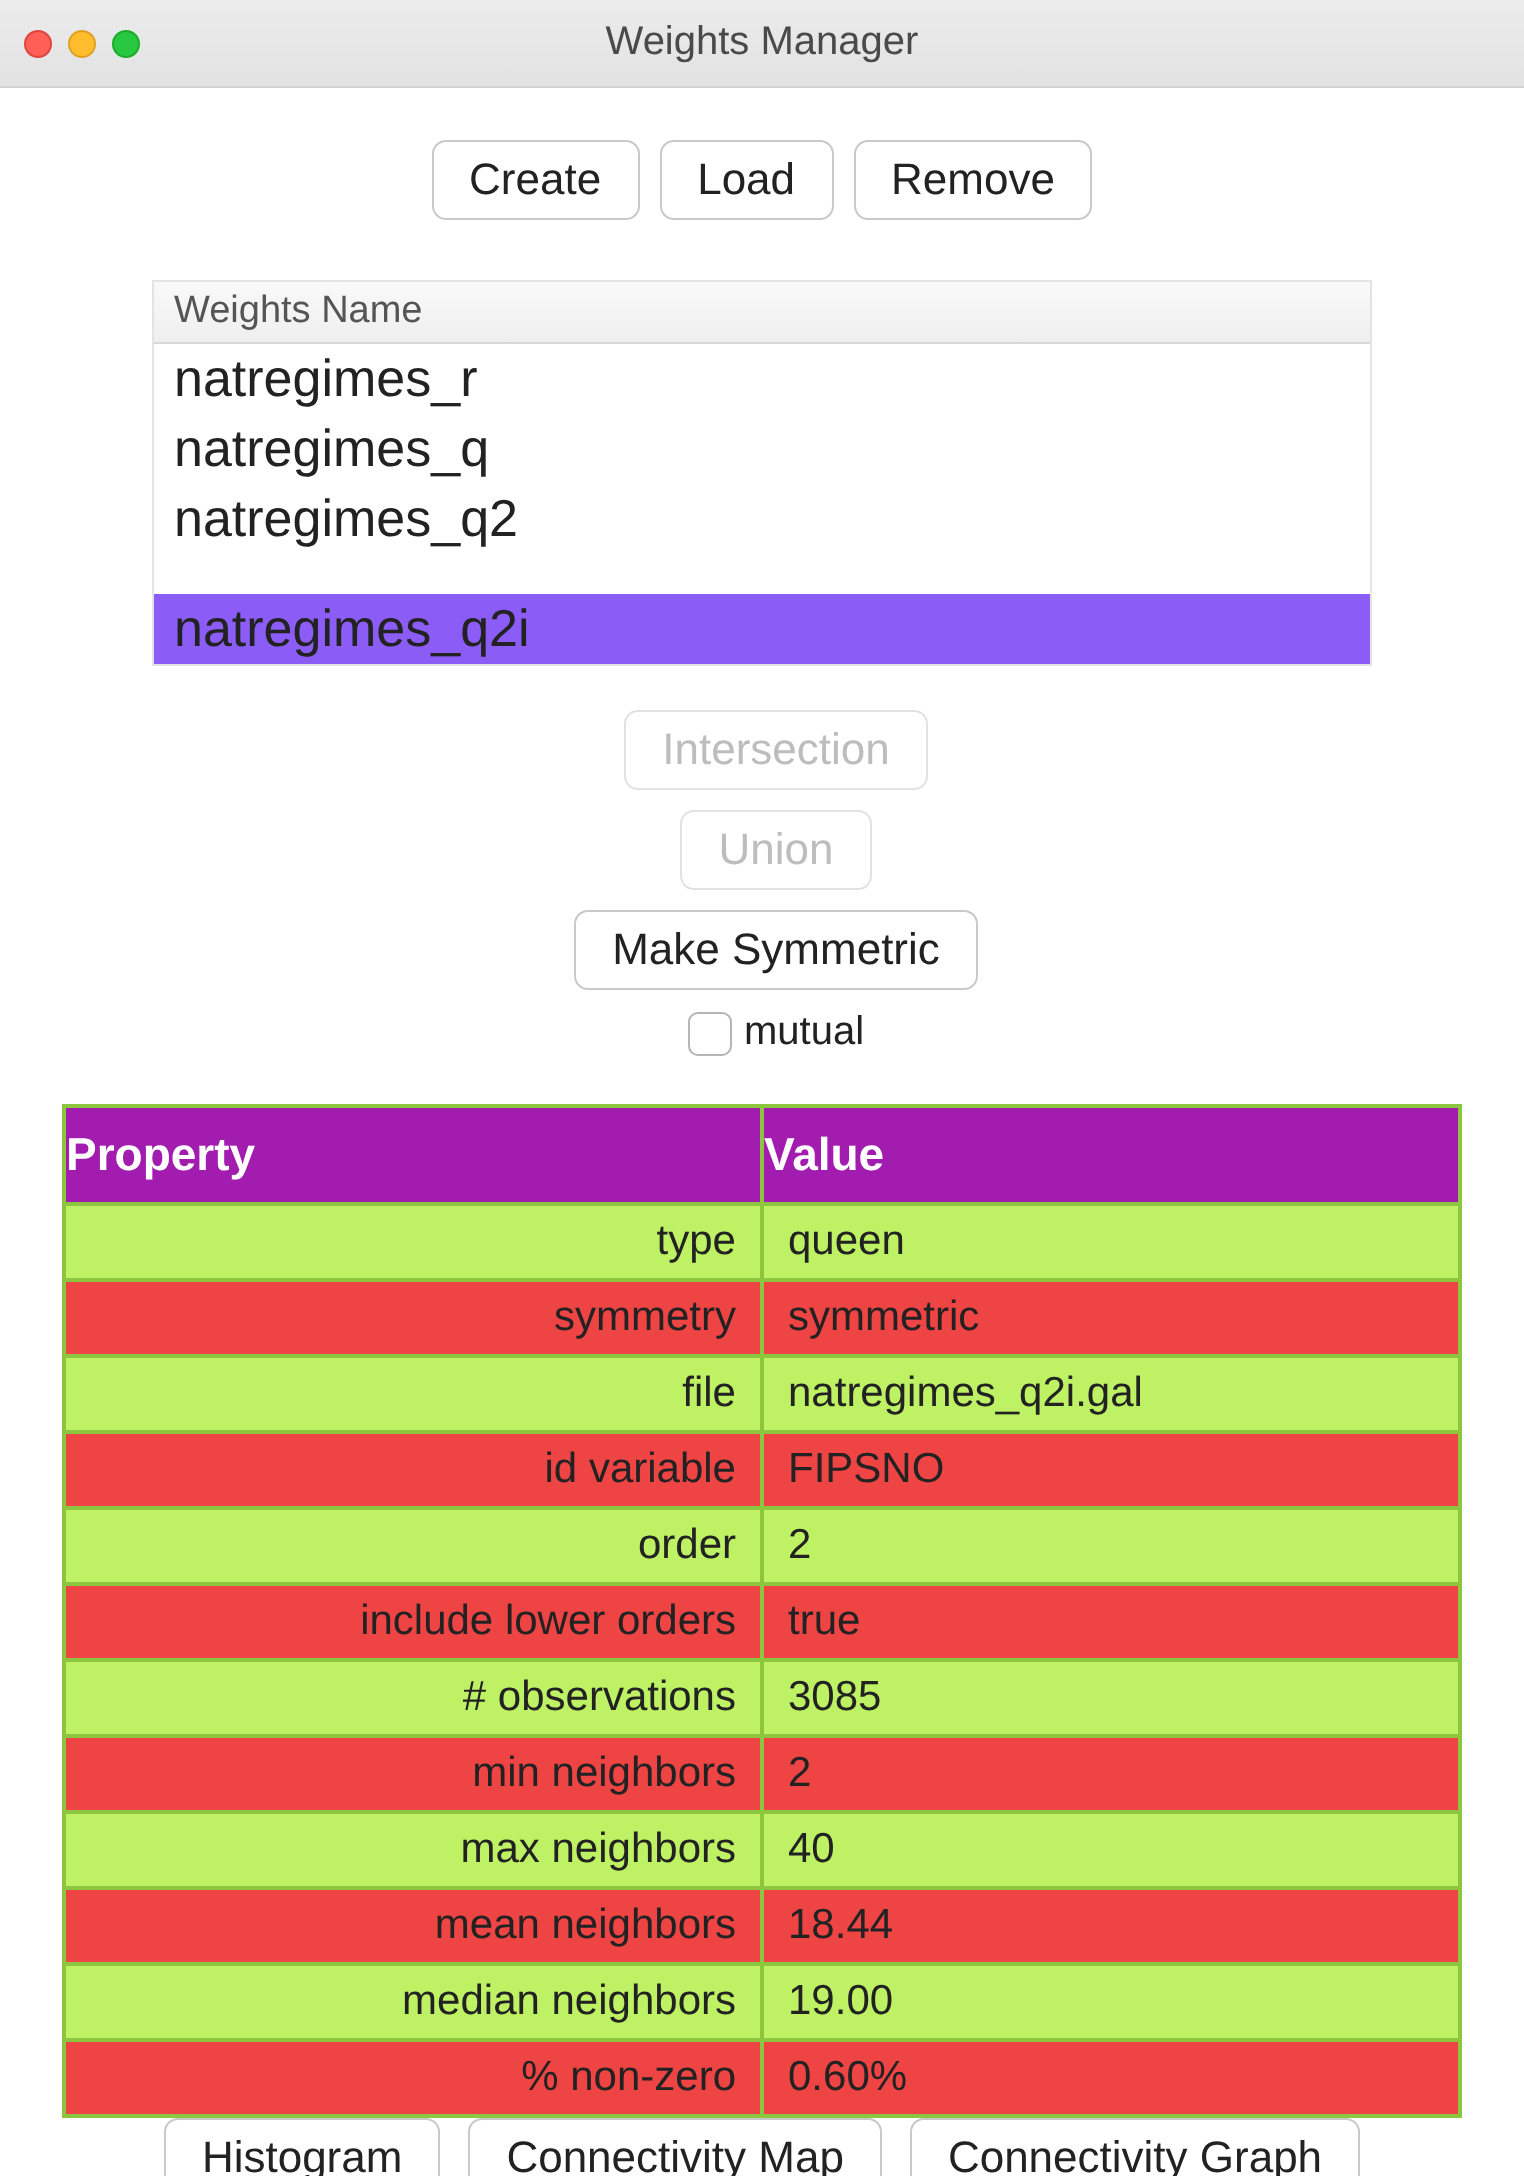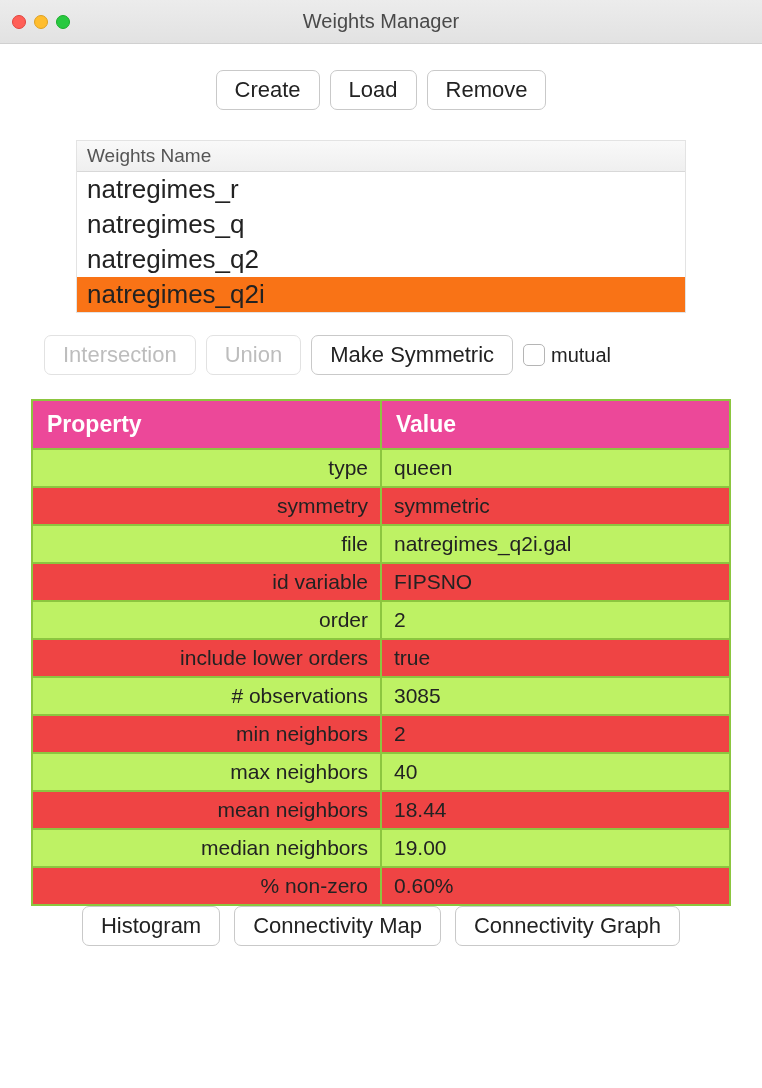--- a/index.html
+++ b/index.html
@@ -76,28 +76,30 @@
       font-size: 19px;
       color: #555;
     }
     .weights-row {
       padding: 2px 10px;
       font-size: 26px;
       color: #222;
       cursor: pointer;
     }
     .weights-row.selected {
-      background: #f97316;
+      background: #8b5cf6;
+      margin-top: 20px;
     }
     .ops-row {
       display: flex;
       align-items: center;
       gap: 10px;
       margin-top: 22px;
       margin-left: 14px;
+      flex-direction: column;
     }
     .checkbox-wrap {
       display: flex;
       align-items: center;
       gap: 6px;
       font-size: 20px;
       color: #222;
     }
     .checkbox {
       width: 22px;
@@ -106,25 +108,25 @@
       border-radius: 5px;
       background: #fff;
     }
     .prop-table {
       width: 700px;
       margin: 24px auto 0 auto;
       border-collapse: collapse;
       font-size: 21px;
     }
     .prop-table th {
-      background: #ec4899;
+      background: #a21caf;
       color: #fff;
       font-weight: 700;
       text-align: left;
-      padding: 10px 14px;
+      padding: 10px 0;
       border: 2px solid #8cc63f;
       font-size: 23px;
     }
     .prop-table td {
       border: 2px solid #8cc63f;
       padding: 6px 12px;
       color: #222;
     }
     .prop-table td.key {
       text-align: right;

